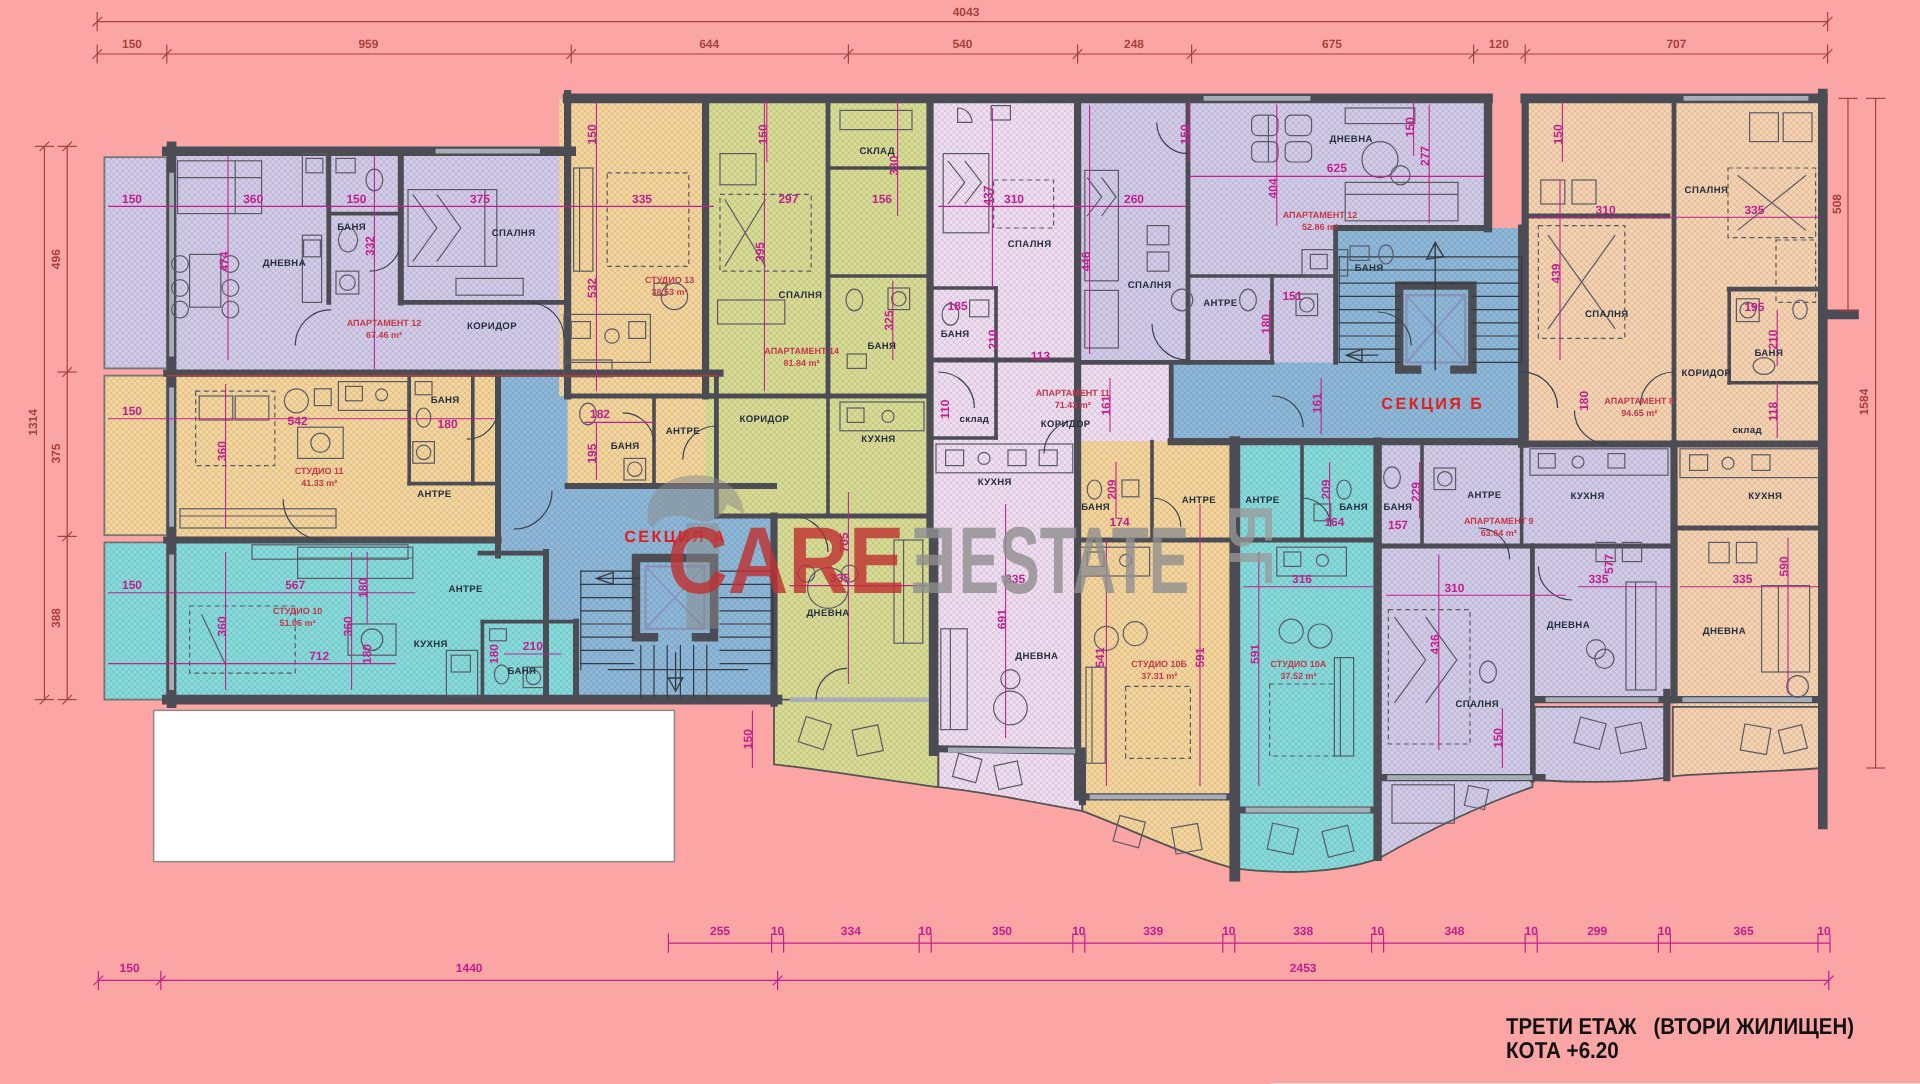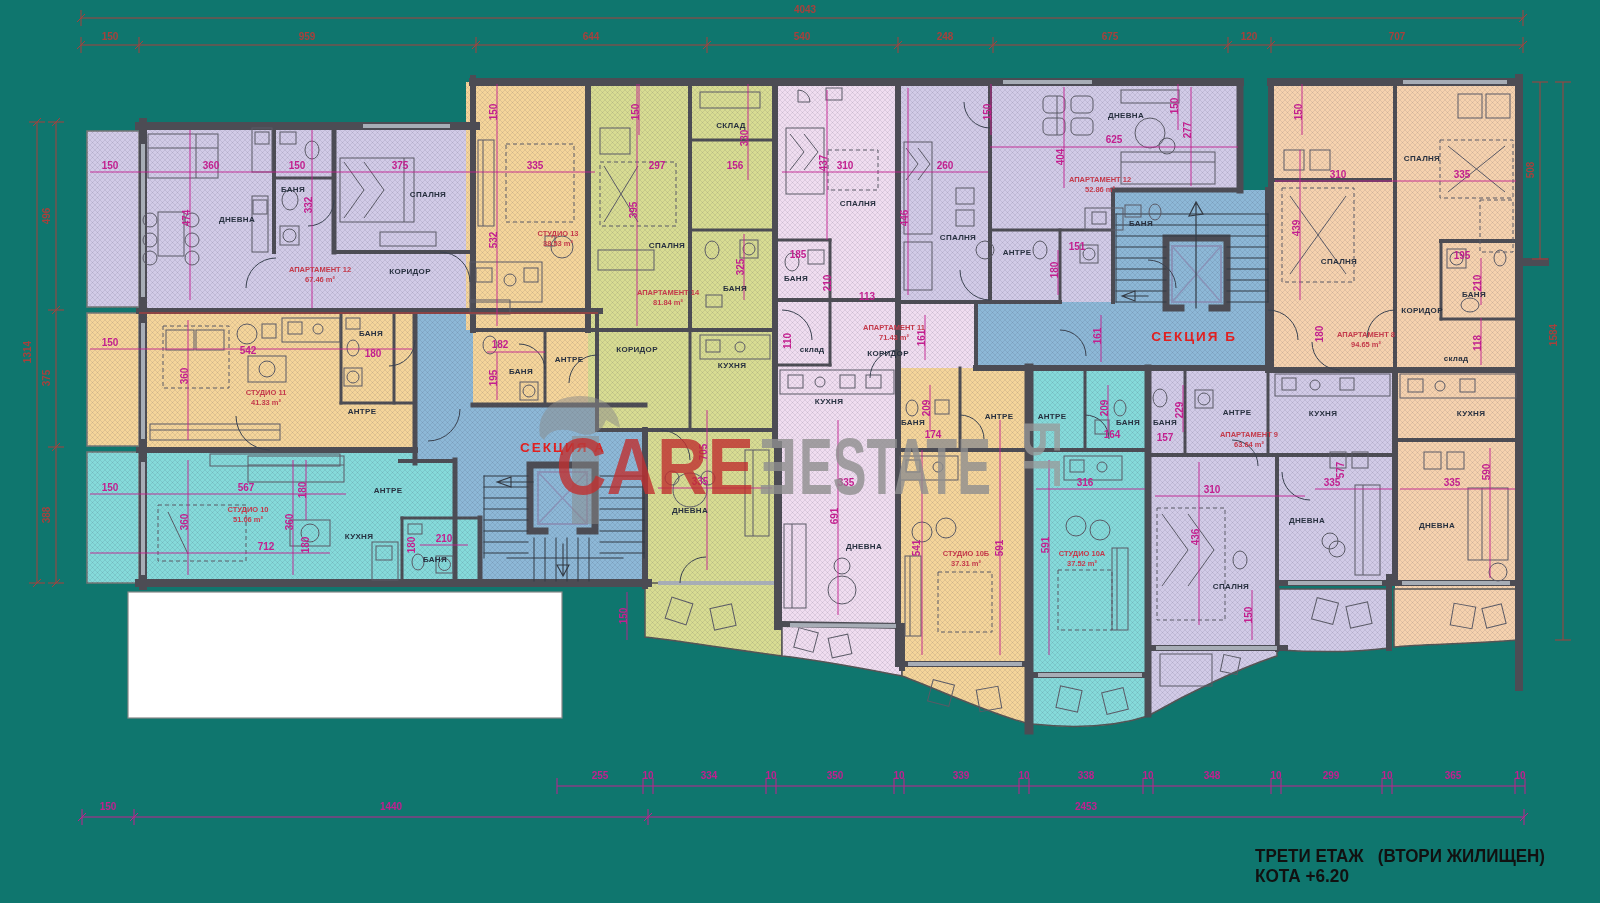--- a/index.html
+++ b/index.html
@@ -1,16 +1,16 @@
 <!DOCTYPE html>
 <html><head>
 <meta charset="utf-8">
 <style>
 html,body{margin:0;padding:0;background:#ffffff;}
-#page{position:relative;width:1600px;height:903px;background:#0f766e;overflow:hidden;
+#page{position:relative;width:1600px;height:903px;background:#fca5a5;overflow:hidden;
 font-family:"Liberation Sans", sans-serif;}
 svg{position:absolute;left:0;top:0;}
 text{font-family:"Liberation Sans", sans-serif;}
 .dim{fill:#c2208f;font-size:10px;font-weight:bold;}
 .dimo{fill:#a8403c;font-size:10px;font-weight:bold;}
 .dimb{fill:#c2208f;font-size:10px;font-weight:bold;}
 .room{fill:#27303f;font-size:8px;font-weight:bold;letter-spacing:.3px;}
 .apt{fill:#c43a4b;font-size:7.5px;font-weight:bold;}
 .sect{fill:#e02020;font-size:13.5px;font-weight:bold;letter-spacing:2px;}
 </style>

